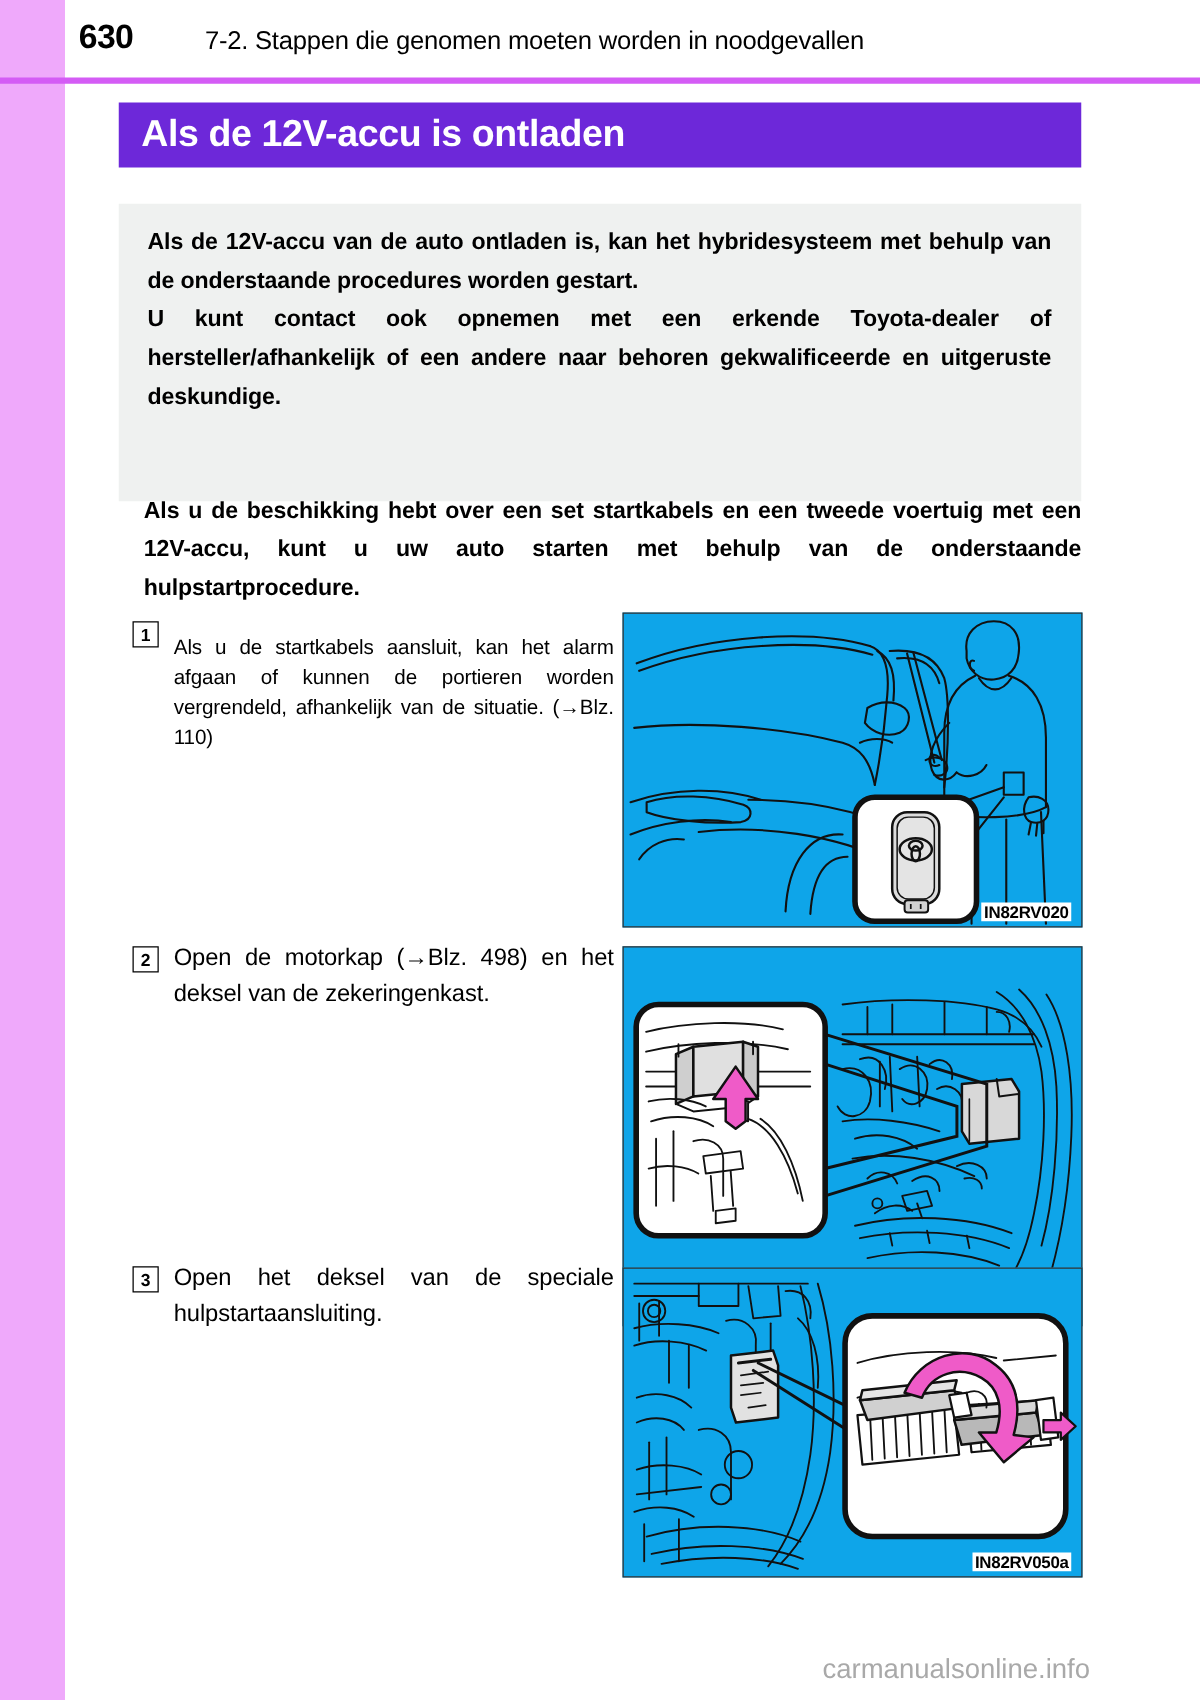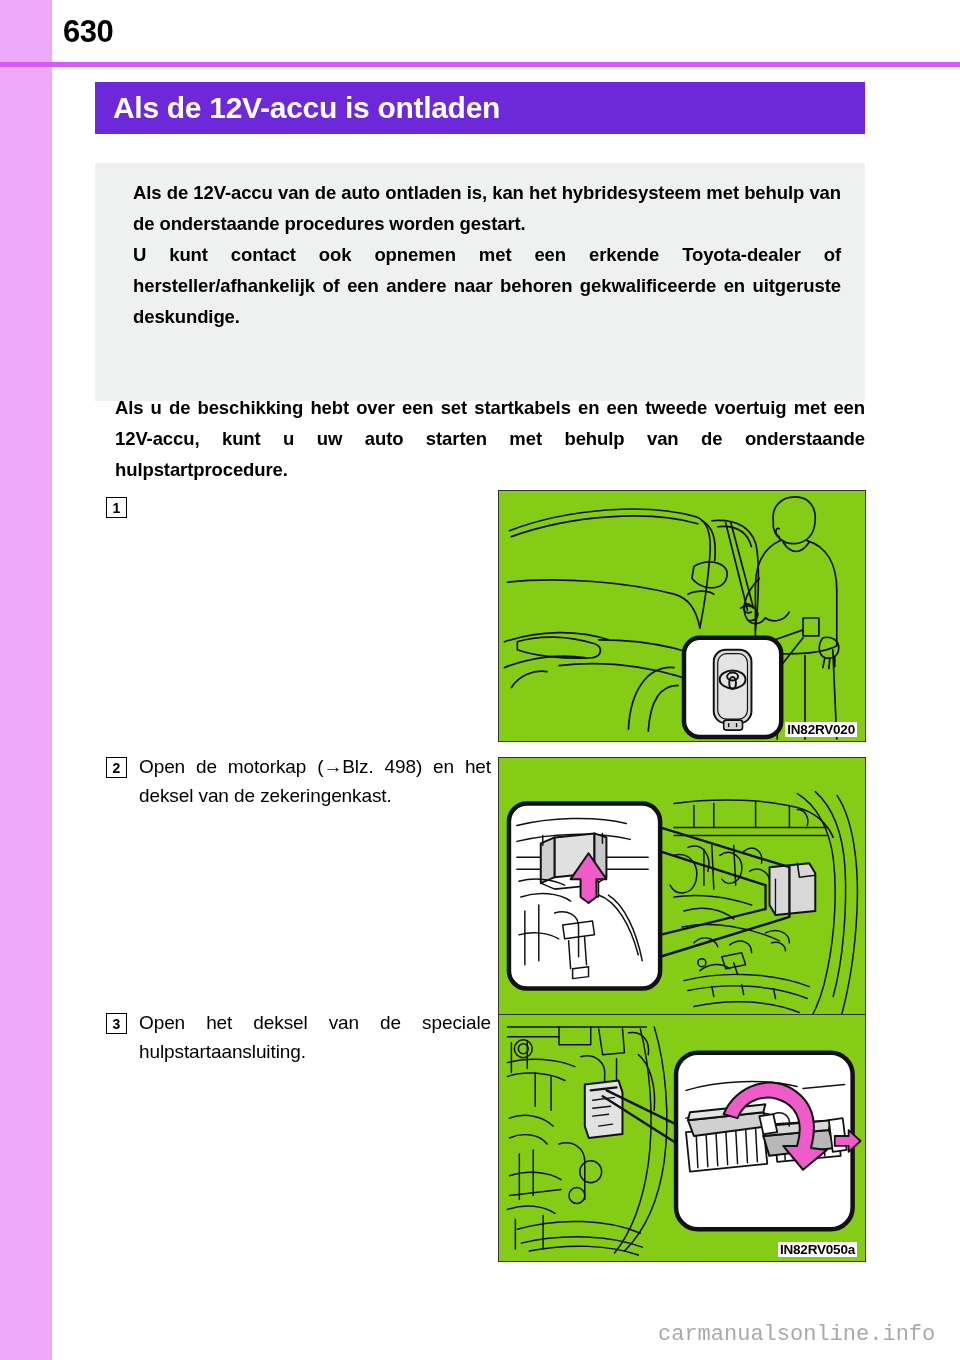--- a/index.html
+++ b/index.html
@@ -30,21 +30,21 @@
     position: absolute;
     left: 0;
     top: 0;
     width: 960px;
     height: 63px;
   }
   .page-number {
     position: absolute;
     left: 63px;
     top: 14px;
-    font-size: 31px;
+    font-size: 27px;
     font-weight: bold;
     letter-spacing: -0.5px;
     color: #000;
   }
   .header-title {
     position: absolute;
     left: 164px;
     top: 21px;
     font-size: 20.5px;
     color: #000;
@@ -82,21 +82,21 @@
 
   
   .notice-box {
     position: absolute;
     left: 95px;
     top: 163px;
     width: 770px;
     height: 238px;
     background: #eff1f0;
     box-sizing: border-box;
-    padding: 14px 24px 0 38px;
+    padding: 14px 24px 0 23px;
   }
   .notice-para {
     margin: 0;
     font-size: 18.5px;
     font-weight: bold;
     line-height: 31px;
     color: #000;
     text-align: justify;
     letter-spacing: -0.1px;
   }
@@ -170,21 +170,21 @@
     letter-spacing: -0.1px;
   }
 
   
   .figure {
     position: absolute;
     left: 498px;
     width: 368px;
     border: 1.6px solid #333;
     box-sizing: border-box;
-    background: #84cc16;
+    background: #0ea5e9;
     overflow: hidden;
   }
   .fig-1 { top: 490px;  height: 252px; }
   .fig-2 { top: 757px;  height: 304px; }
   .fig-3 { top: 1014px; height: 248px; }
 
   .fig-svg { display: block; width: 100%; height: 100%; }
 
   .fig-code {
     position: absolute;
@@ -200,48 +200,49 @@
 
   
   .watermark {
     position: absolute;
     left: 658px;
     top: 1322px;
     font-size: 22px;
     color: #a9a9a9;
     letter-spacing: 0px;
     white-space: nowrap;
-    font-family: Liberation Mono, monospace;
   }
 </style>
 </head>
 <body>
 
 <div class="edge-strip"></div>
 
 <div class="page-header">
   <div class="page-number">630</div>
+  <div class="header-title">7-2. Stappen die genomen moeten worden in noodgevallen</div>
 </div>
 <div class="header-rule"></div>
 
 <div class="section-banner">
   <div class="section-banner-text">Als de 12V-accu is ontladen</div>
 </div>
 
 <div class="notice-box">
   <p class="notice-para">Als de 12V-accu van de auto ontladen is, kan het hybridesysteem met behulp van de onderstaande procedures worden gestart.</p>
   <p class="notice-para nb-justify-last">U kunt contact ook opnemen met een erkende Toyota-dealer of hersteller/afhankelijk of een andere naar behoren gekwalificeerde en uitgeruste deskundige.</p>
 </div>
 
 <p class="intro-para">Als u de beschikking hebt over een set startkabels en een tweede voertuig met een 12V-accu, kunt u uw auto starten met behulp van de onderstaande hulpstartprocedure.</p>
 
 <div class="step step-1">
   <div class="step-head">
     <div class="step-num">1</div>
     <div class="step-body">
+      <p class="step-note">Als u de startkabels aansluit, kan het alarm afgaan of kunnen de portieren worden vergrendeld, afhankelijk van de situatie. (→Blz. 110)</p>
     </div>
   </div>
 </div>
 
 <div class="step step-2">
   <div class="step-head">
     <div class="step-num">2</div>
     <div class="step-body">
       <p class="step-title">Open de motorkap (→Blz. 498) en het deksel van de zekeringenkast.</p>
     </div>

